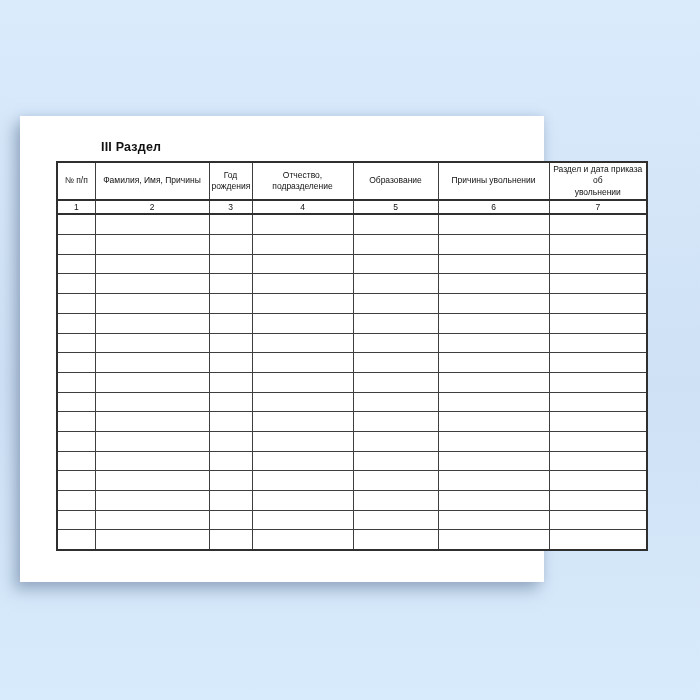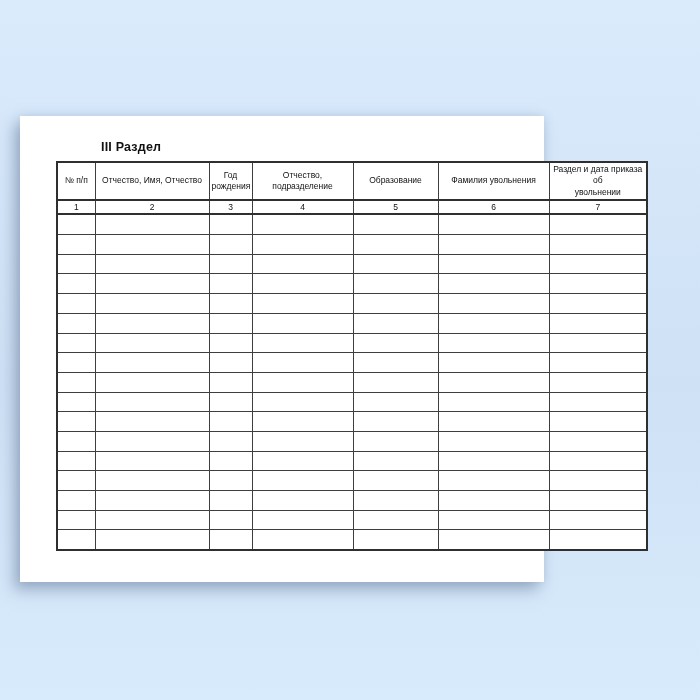--- a/index.html
+++ b/index.html
@@ -89,27 +89,27 @@
           <col style="width: 114px;">
           <col style="width: 43px;">
           <col style="width: 101px;">
           <col style="width: 85px;">
           <col style="width: 111px;">
           <col style="width: 98px;">
         </colgroup>
       <thead>
           <tr class="header-row">
             <th>№ п/п</th>
-            <th>Отчество, Имя, Отчество</th>
+            <th>Фамилия, Имя, Причины</th>
             <th>Год
 рождения</th>
             <th>Отчество,
 подразделение</th>
             <th>Образование</th>
-            <th>Фамилия увольнения</th>
+            <th>Причины увольнении</th>
             <th>Раздел и дата приказа об
 увольнении</th>
           </tr>
           <tr class="num-row">
             <td>1</td>
             <td>2</td>
             <td>3</td>
             <td>4</td>
             <td>5</td>
             <td>6</td>

